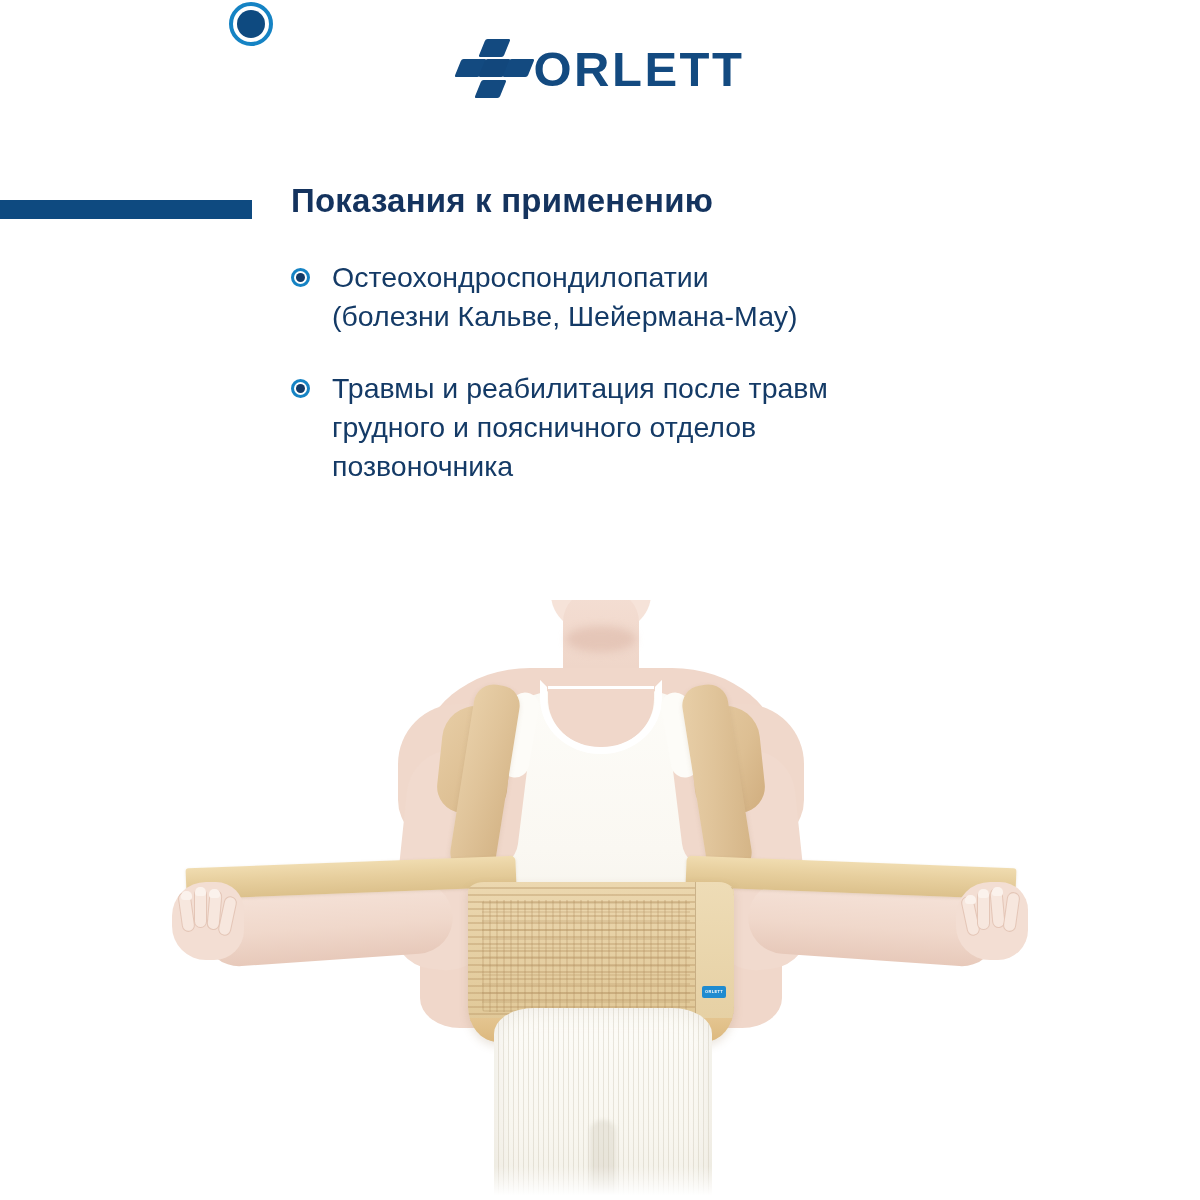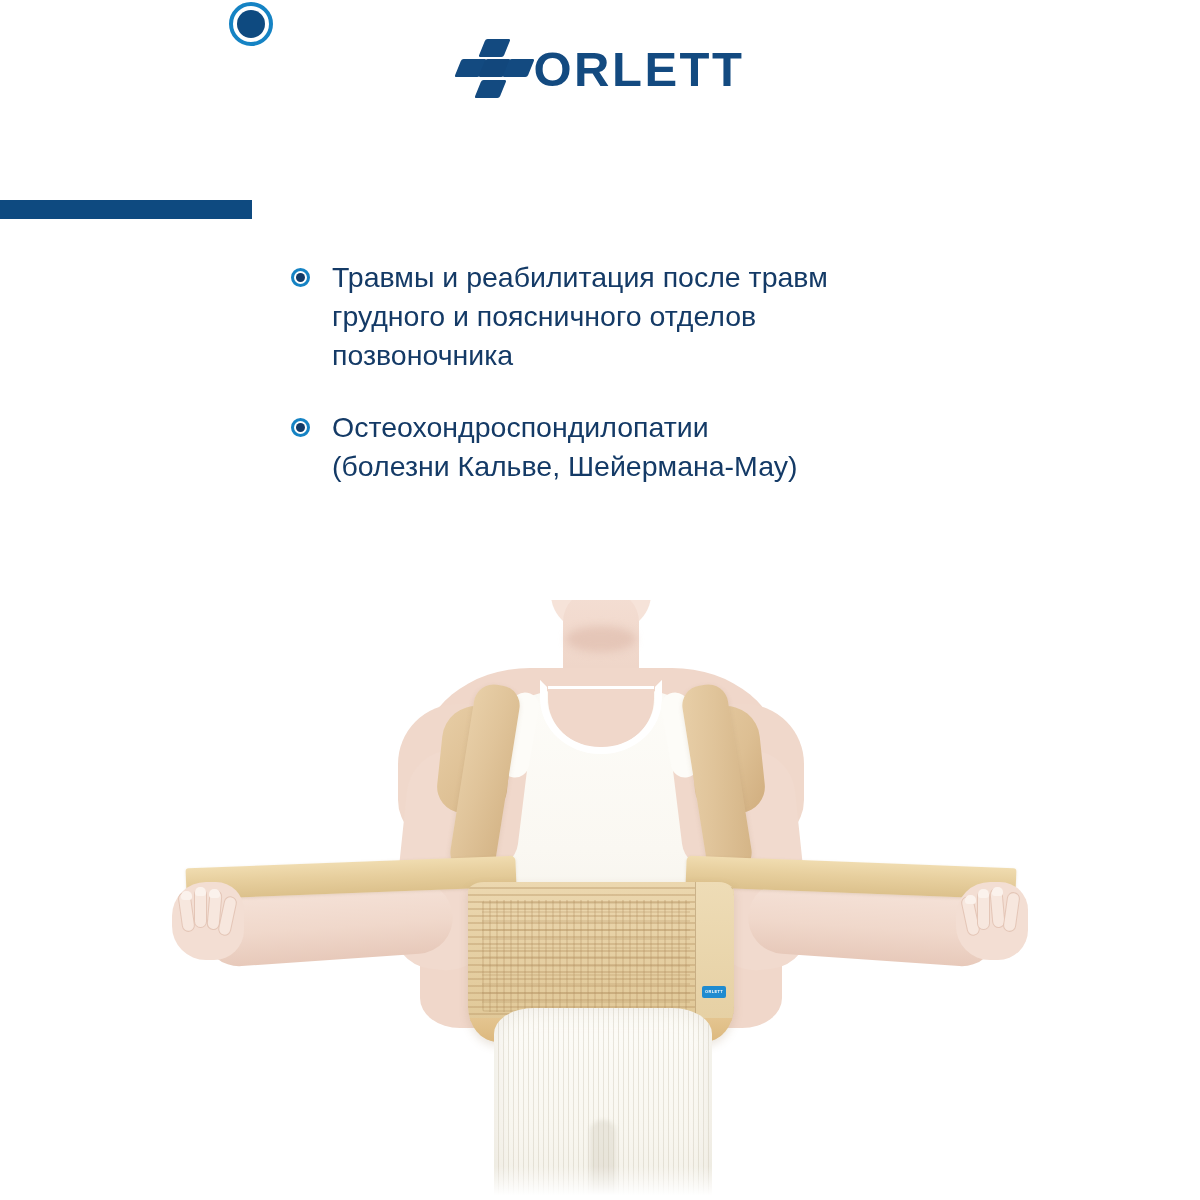--- a/index.html
+++ b/index.html
@@ -505,41 +505,42 @@
     </div>
     <div class="logo-word">ORLETT</div>
   </div>
 
   <div class="heading-row">
     <div class="heading-bar"></div>
     <div class="target-marker">
       <div class="target-ring"></div>
       <div class="target-dot"></div>
     </div>
+    <div class="heading-title">Показания к применению</div>
   </div>
 
   <div class="bullet-list">
+
+    <div class="bullet-item">
+      <div class="bullet-marker">
+        <div class="ring"></div>
+          <div class="dot"></div>
+      </div>
+      <div class="bullet-text">Остеохондроспондилопатии
+(болезни Кальве, Шейермана-Мау)</div>
+    </div>
 
     <div class="bullet-item">
       <div class="bullet-marker">
         <div class="ring"></div>
           <div class="dot"></div>
       </div>
       <div class="bullet-text">Травмы и реабилитация после травм
 грудного и поясничного отделов
 позвоночника</div>
-    </div>
-
-    <div class="bullet-item">
-      <div class="bullet-marker">
-        <div class="ring"></div>
-          <div class="dot"></div>
-      </div>
-      <div class="bullet-text">Остеохондроспондилопатии
-(болезни Кальве, Шейермана-Мау)</div>
     </div>
 
 
   </div>
 
   <div class="photo">
     <div class="photo-stage">
 
       <div class="chin"></div>
       <div class="neck"></div>

